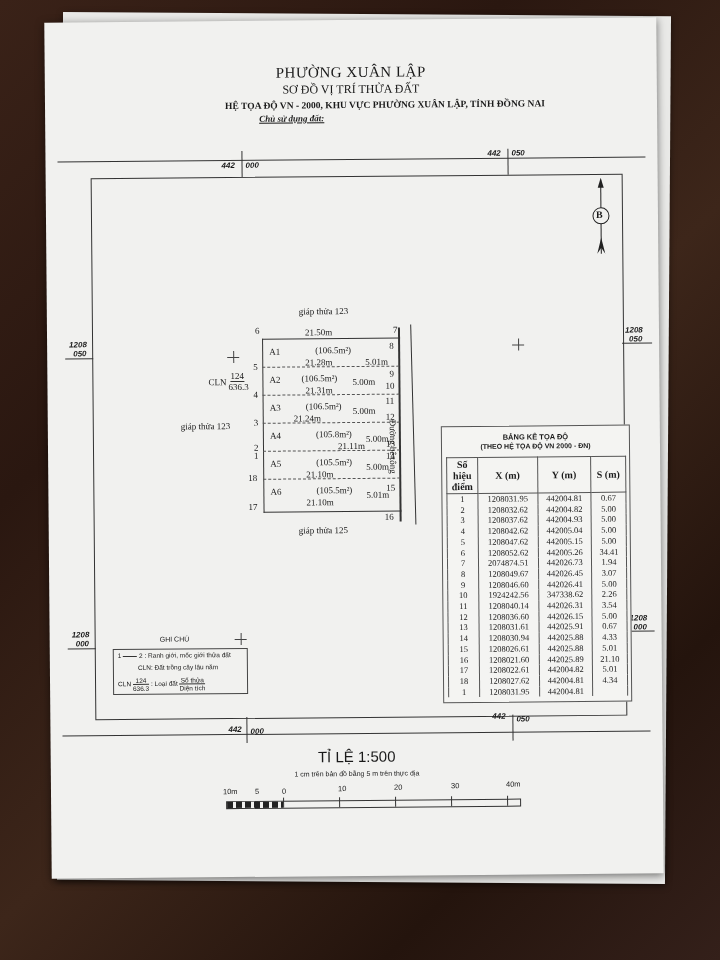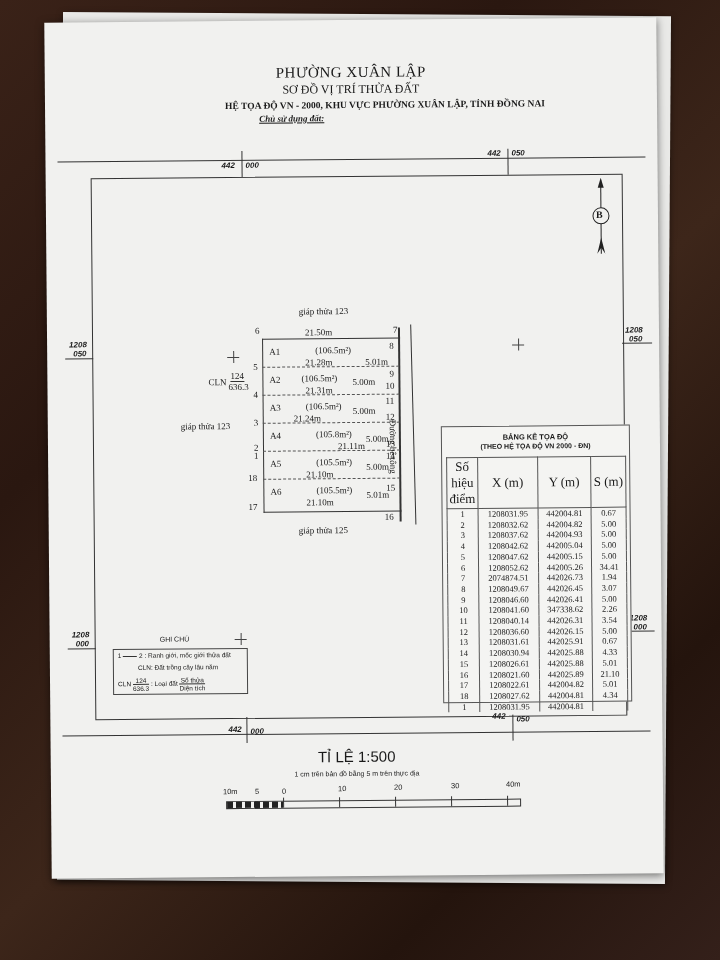--- a/index.html
+++ b/index.html
@@ -16,21 +16,21 @@
   .owner{top:93px;left:214px;width:auto;font-size:9px;font-weight:bold;text-decoration:underline;font-style:italic;}
   .line{position:absolute;background:#333;}
   .frame{position:absolute;border:1px solid #333;}
   .grid-lbl{position:absolute;font-family:"Liberation Sans",sans-serif;font-size:8px;font-weight:bold;font-style:italic;}
   .small{font-family:"Liberation Sans",sans-serif;}
   .parcel{position:absolute;left:215px;top:318px;width:137px;height:172px;border-left:1.5px solid #333;border-top:1.5px solid #333;border-bottom:1.5px solid #333;}
   .dash{position:absolute;left:215px;width:137px;border-top:1px dashed #555;}
   .lbl{position:absolute;font-size:9px;white-space:nowrap;}
   .table-box{position:absolute;left:393px;top:407px;width:187px;height:275px;border:1px solid #555;background:#f4f4f2;}
   table.coords{border-collapse:collapse;font-size:8.5px;position:absolute;left:4px;top:30px;width:180px;}
-  table.coords th{border:1px solid #555;font-weight:normal;font-size:13px;padding:1px;height:24px;}
+  table.coords th{border:1px solid #555;font-weight:bold;font-size:10px;padding:1px;height:24px;}
   table.coords td{border-left:1px solid #555;border-right:1px solid #555;text-align:center;padding:0;line-height:10.7px;}
   .legend-box{position:absolute;left:63px;top:627px;width:133px;height:44px;border:1px solid #444;font-size:6.5px;}
   .scale-bar{position:absolute;left:175px;top:780px;width:293px;height:6px;border:1px solid #333;}
   .cross{position:absolute;width:12px;height:12px;}
   .cross:before{content:"";position:absolute;left:5.5px;top:0;width:1px;height:12px;background:#444;}
   .cross:after{content:"";position:absolute;left:0;top:5.5px;width:12px;height:1px;background:#444;}
 </style>
 </head>
 <body>
 
@@ -219,21 +219,21 @@
             <td>3.07</td>
           </tr>
           <tr>
             <td>9</td>
             <td>1208046.60</td>
             <td>442026.41</td>
             <td>5.00</td>
           </tr>
           <tr>
             <td>10</td>
-            <td>1208041.60</td>
+            <td>1924242.56</td>
             <td>347338.62</td>
             <td>2.26</td>
           </tr>
           <tr>
             <td>11</td>
             <td>1208040.14</td>
             <td>442026.31</td>
             <td>3.54</td>
           </tr>
           <tr>

